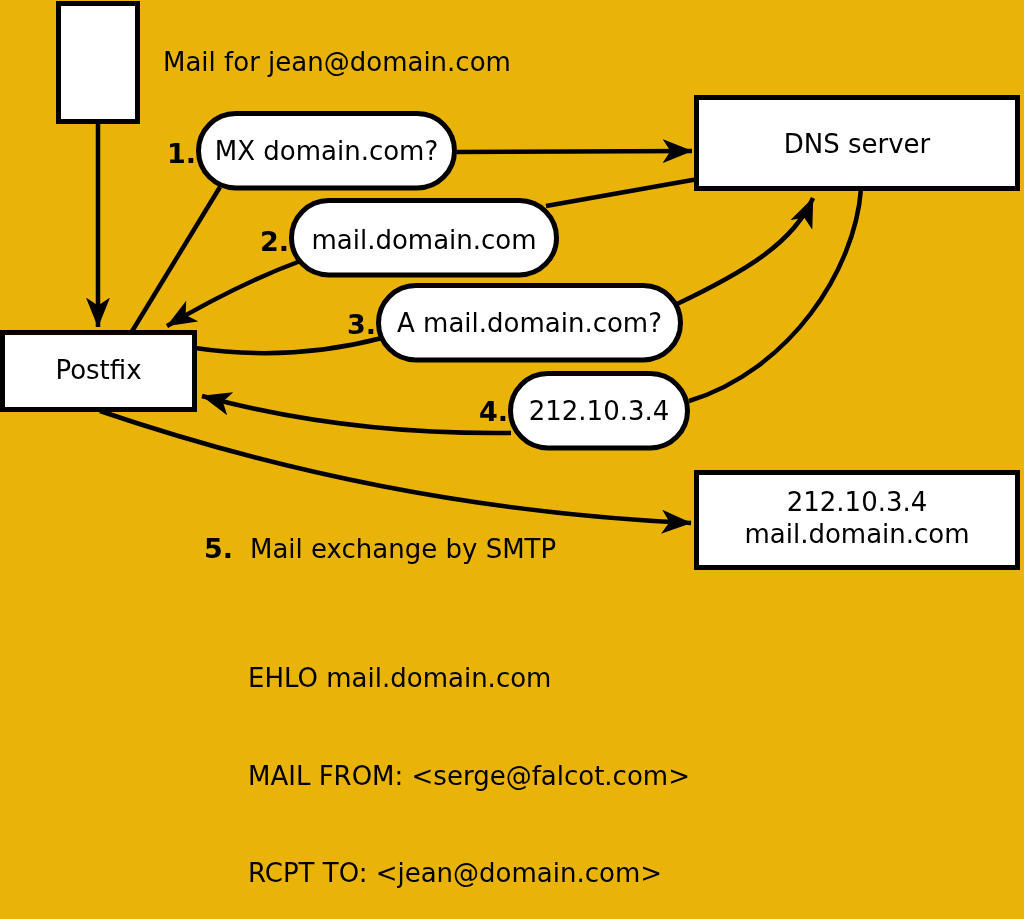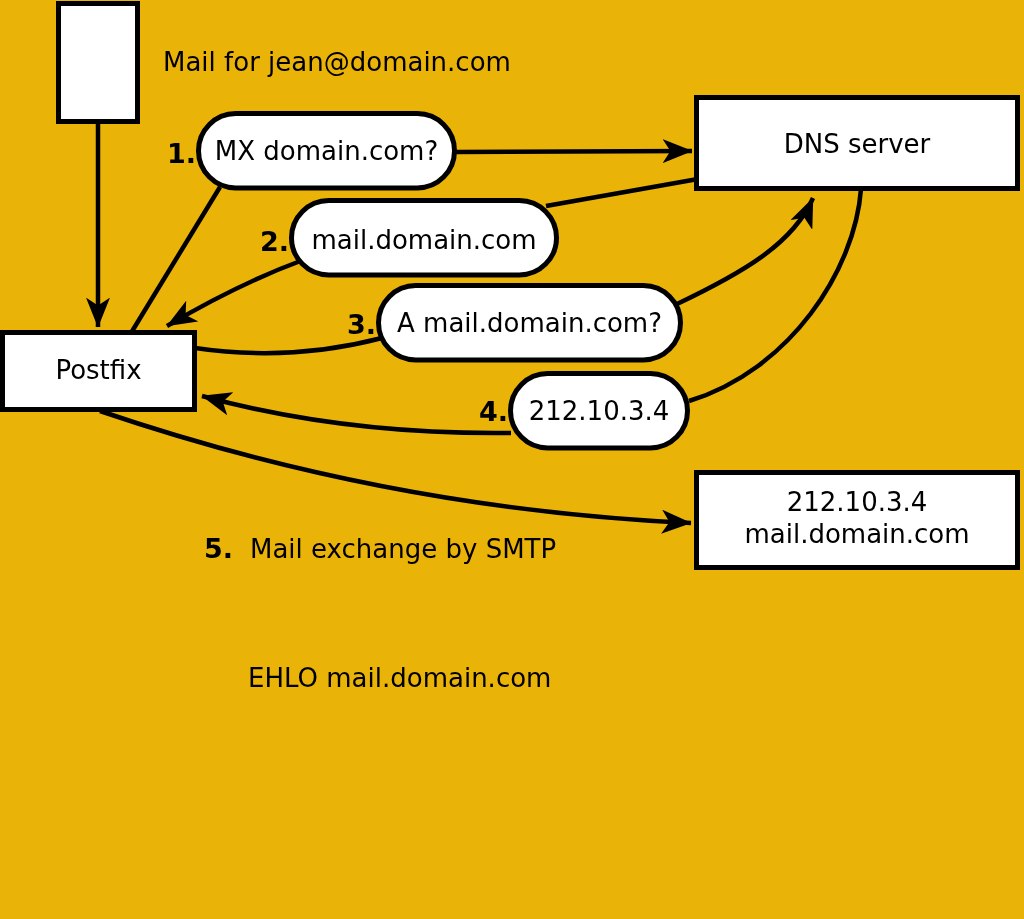--- a/index.html
+++ b/index.html
@@ -93,20 +93,22 @@
     <text class="stepnum" x="196" y="163" text-anchor="end">1.</text>
     <text class="stepnum" x="289" y="251" text-anchor="end">2.</text>
     <text class="stepnum" x="376" y="334" text-anchor="end">3.</text>
     <text class="stepnum" x="508" y="421" text-anchor="end">4.</text>
     <text class="stepnum" x="233" y="558" text-anchor="end">5.</text>
     <text x="250" y="558">Mail exchange by SMTP</text>
   </svg>
 
   <div class="transcript">
     <div class="line">EHLO mail.domain.com</div>
+    <div class="line">MAIL FROM: &lt;serge@falcot.com&gt;</div>
+    <div class="line">RCPT TO: &lt;jean@domain.com&gt;</div>
     
     
     
     
     
     
     
   </div>
 
 </div>

